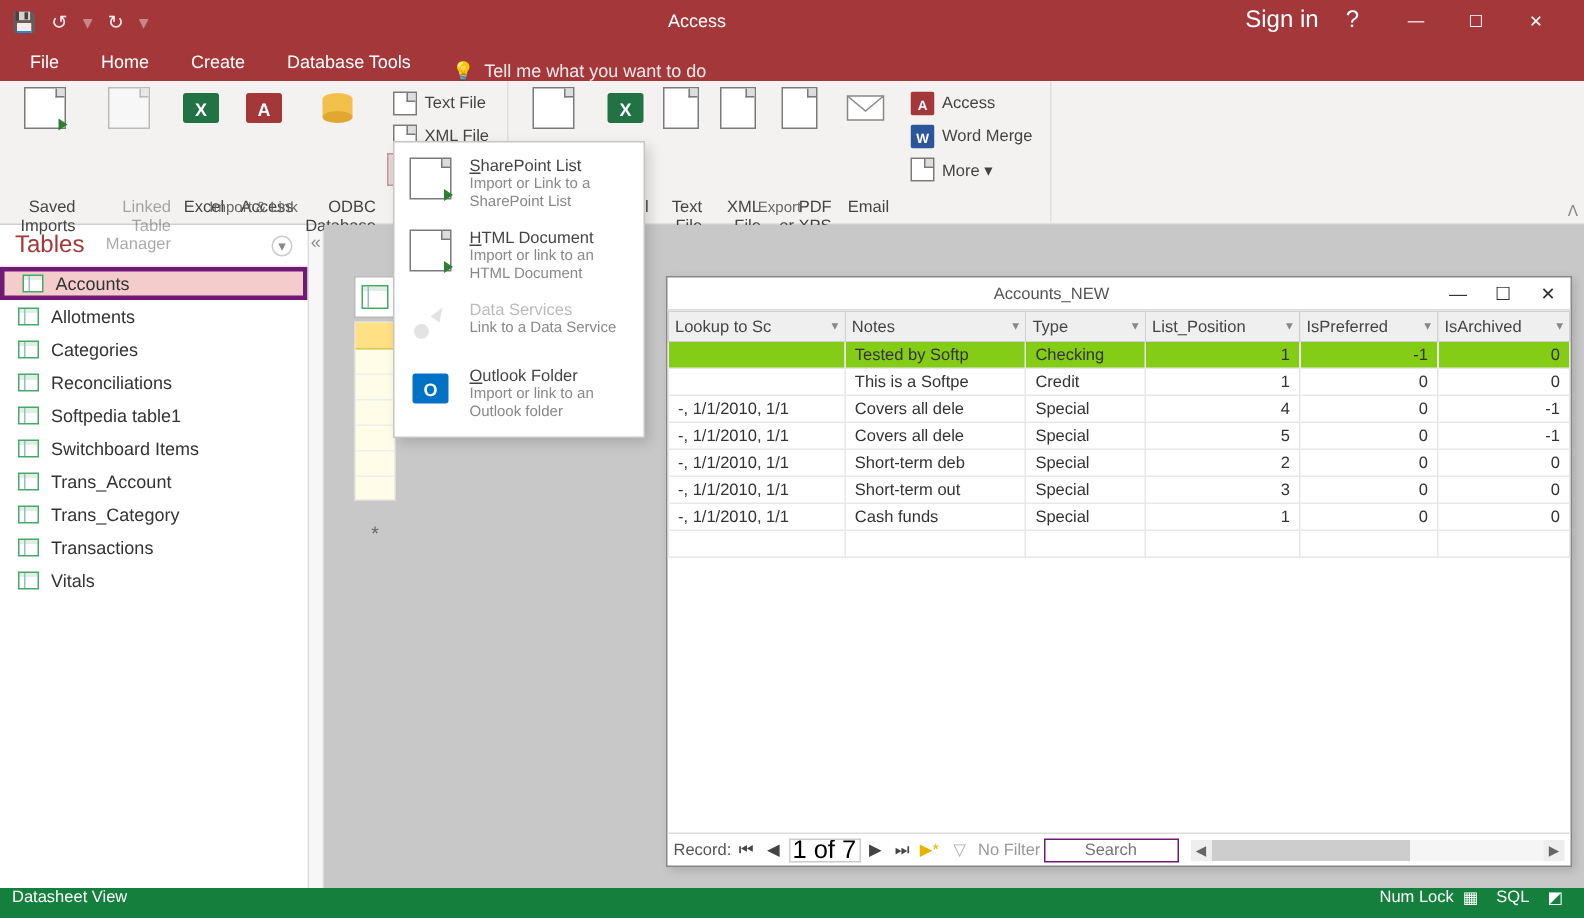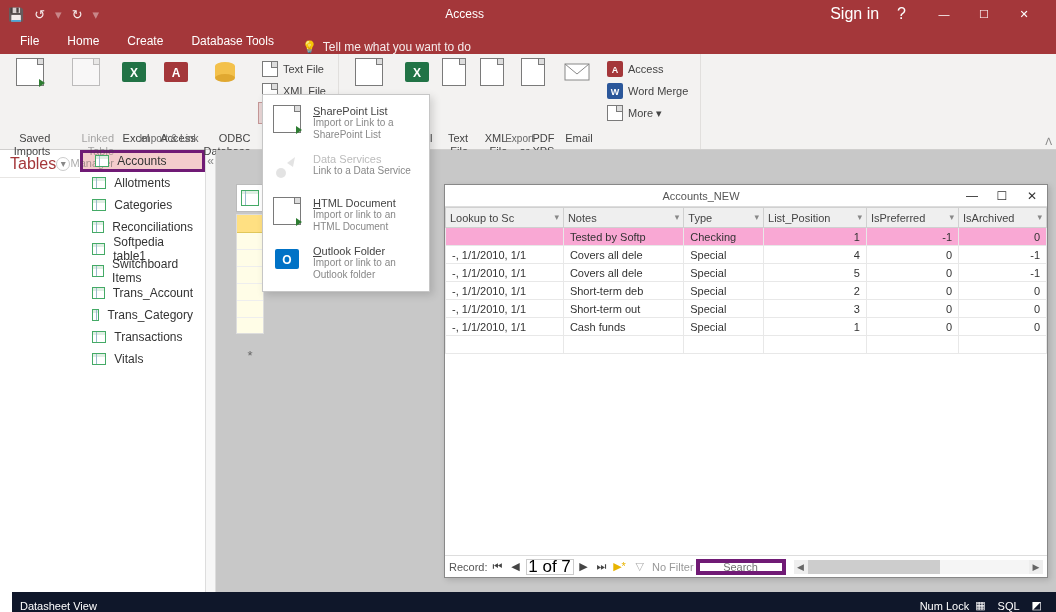--- a/index.html
+++ b/index.html
@@ -32,21 +32,21 @@
 .arrow-green { position:relative; }
 .arrow-green::after { content:""; position:absolute; bottom:-2px; right:-2px; width:0; height:0; border-left:6px solid #2e7d32; border-top:4px solid transparent; border-bottom:4px solid transparent; }
 .dropdown-menu { position:absolute; top:94px; left:262px; width:168px; background:#fff; border:1px solid #c6c6c6; box-shadow:3px 3px 8px rgba(0,0,0,.15); z-index:50; padding:4px 2px; }
 .menu-item { display:flex; gap:8px; padding:6px 8px; cursor:pointer; }
 .menu-item.disabled { color:#bbb; cursor:default; }
 .menu-item .mi-icon { width:32px; height:32px; flex-shrink:0; }
 .menu-item .mi-text .mi-title { font-size:11px; font-weight:400; color:#444; }
 .menu-item.disabled .mi-title { color:#bbb; }
 .menu-item .mi-text .mi-sub { font-size:10px; color:#888; line-height:1.2; }
 .body-area { display:flex; height:442px; }
-.nav-pane { width:206px; border-right:1px solid #ddd; display:flex; flex-direction:row; }
+.nav-pane { width:206px; border-right:1px solid #ddd; display:flex; flex-direction:column; }
 .nav-splitter { width:10px; border-right:1px solid #ddd; background:#f7f7f7; display:flex; align-items:flex-start; justify-content:center; padding-top:4px; color:#888; cursor:pointer; }
 .nav-header { height:28px; display:flex; align-items:center; padding:0 10px; color:#a4373a; font-size:16px; border-bottom:1px solid #e8e6e4; }
 .nav-header .sp { flex:1; }
 .nav-header .drop { font-size:10px; color:#888; border:1px solid #ccc; border-radius:50%; width:14px; height:14px; display:flex; align-items:center; justify-content:center; cursor:pointer; }
 .nav-list { flex:1; overflow:auto; }
 .nav-item { height:22px; display:flex; align-items:center; gap:8px; padding:0 12px; font-size:12px; color:#333; cursor:pointer; }
 .nav-item.selected { background:#f4cccc; border:3px solid #701a75; }
 .tbl-icon { width:14px; height:12px; border:1px solid #4a6; background:linear-gradient(#dfefe3,#dfefe3 3px,#fff 3px); position:relative; }
 .tbl-icon::before { content:""; position:absolute; left:3px; top:0; bottom:0; width:1px; background:#9bc; }
 .work-area { flex:1; background:#c8c8c8; position:relative; overflow:hidden; }
@@ -58,31 +58,31 @@
 .subwin { position:absolute; right:8px; top:34px; width:604px; height:394px; background:#fff; border:1px solid #888; box-shadow:2px 2px 6px rgba(0,0,0,.15); display:flex; flex-direction:column; }
 .subwin-title { height:22px; display:flex; align-items:center; border-bottom:1px solid #ddd; font-size:11px; }
 .subwin-title .t { flex:1; text-align:center; color:#555; }
 .subwin-title .wbtn { width:30px; text-align:center; cursor:pointer; font-size:12px; }
 .grid { flex:1; overflow:hidden; font-size:12px; }
 .grid table { border-collapse:collapse; width:100%; }
 .grid th { background:#efefef; border:1px solid #d0d0d0; font-weight:400; font-size:11px; color:#444; padding:2px 4px; height:20px; position:relative; text-align:left; white-space:nowrap; }
 .grid th .dd { float:right; color:#888; font-size:9px; }
 .grid td { border:1px solid #e8e8e8; padding:1px 6px; height:18px; font-size:11px; color:#333; white-space:nowrap; overflow:hidden; }
 .grid td.num { text-align:right; }
-.grid tr.sel td { background:#f9a8d4; }
+.grid tr.sel td { background:#84cc16; }
 .grid tr.addrow td { color:#888; }
 .recnav { height:22px; border-top:1px solid #ddd; display:flex; align-items:center; font-size:11px; color:#555; gap:2px; padding:0 4px; }
 .recnav .btn { width:16px; text-align:center; cursor:pointer; color:#444; }
 .recnav input { width:48px; height:16px; font-size:17px; border:1px solid #ccc; text-align:center; }
-.recnav .srch { flex:0 0 90px; height:16px; border:4px solid #701a75; font-size:11px; padding:0 4px; color:#999; }
+.recnav .srch { flex:0 0 90px; height:16px; border:1px solid #701a75; font-size:11px; padding:0 4px; color:#999; }
 .recnav .hscroll { flex:1; height:14px; background:#eee; margin-left:6px; display:flex; align-items:center; }
 .recnav .hscroll .lt, .recnav .hscroll .rt { width:14px; text-align:center; font-size:9px; color:#666; cursor:pointer; }
 .recnav .hscroll .tr { flex:1; background:#f5f5f5; height:14px; position:relative; }
 .recnav .hscroll .tr .th { position:absolute; left:0; width:60%; height:100%; background:#cdcdcd; }
-.statusbar { height:20px; background:#0f172a; color:#fff; display:flex; align-items:flex-end; font-size:11px; padding:0 8px;margin-left:12px; }
+.statusbar { height:20px; background:#15803d; color:#fff; display:flex; align-items:flex-start; font-size:11px; padding:0 8px; }
 .statusbar .sp { flex:1; }
 .statusbar .sbtn { padding:0 6px; cursor:pointer; font-size:11px; }
 svg { display:block; }
 .collapse-caret { position:absolute; right:4px; bottom:2px; font-size:10px; color:#888; cursor:pointer; }
 </style>
 </head>
 <body>
 
 <div class="titlebar">
   <div class="qat">
@@ -268,39 +268,39 @@
 <div class="dropdown-menu">
   <div class="menu-item">
     <div class="mi-icon">
         <div class="sheet arrow-green" style="width:28px;height:28px;"></div>
       </div>
     <div class="mi-text">
         <div class="mi-title"><u>S</u><span>harePoint List</span></div>
         <div class="mi-sub">Import or Link to a SharePoint List</div>
       </div>
   </div>
+  <div class="menu-item">
+    <div class="mi-icon">
+        <div class="sheet arrow-green" style="width:28px;height:28px;"></div>
+      </div>
+    <div class="mi-text">
+        <div class="mi-title"><u>H</u>TML Document</div>
+        <div class="mi-sub">Import or link to an HTML Document</div>
+      </div>
+  </div>
   <div class="menu-item disabled">
     <div class="mi-icon">
         <svg width="28" height="28" opacity=".4">
           <circle cx="8" cy="20" r="5" fill="#bbb"></circle>
           <path d="M14 10 L22 4 L20 14 Z" fill="#bbb"></path>
         </svg>
       </div>
     <div class="mi-text">
         <div class="mi-title">Data Services</div>
         <div class="mi-sub">Link to a Data Service</div>
-      </div>
-  </div>
-  <div class="menu-item">
-    <div class="mi-icon">
-        <div class="sheet arrow-green" style="width:28px;height:28px;"></div>
-      </div>
-    <div class="mi-text">
-        <div class="mi-title"><u>H</u>TML Document</div>
-        <div class="mi-sub">Import or link to an HTML Document</div>
       </div>
   </div>
   <div class="menu-item">
     <div class="mi-icon">
         <svg width="28" height="28">
           <rect x="2" y="4" width="24" height="20" fill="#0072c6" rx="2"></rect>
           <text x="14" y="19" fill="#fff" font-size="12" text-anchor="middle" font-weight="bold">O</text>
         </svg>
       </div>
     <div class="mi-text">
@@ -393,20 +393,28 @@
                 <th>List_Position<span class="dd">▾</span></th>
                 <th>IsPreferred<span class="dd">▾</span></th>
                 <th>IsArchived<span class="dd">▾</span></th>
               </tr>
               <tr class="sel">
                 <td></td>
                 <td>Tested by Softp</td>
                 <td>Checking</td>
                 <td class="num">1</td>
                 <td class="num">-1</td>
+                <td class="num">0</td>
+              </tr>
+              <tr>
+                <td></td>
+                <td>This is a Softpe</td>
+                <td>Credit</td>
+                <td class="num">1</td>
+                <td class="num">0</td>
                 <td class="num">0</td>
               </tr>
               <tr>
                 <td>-, 1/1/2010, 1/1</td>
                 <td>Covers all dele</td>
                 <td>Special</td>
                 <td class="num">4</td>
                 <td class="num">0</td>
                 <td class="num">-1</td>
               </tr>

